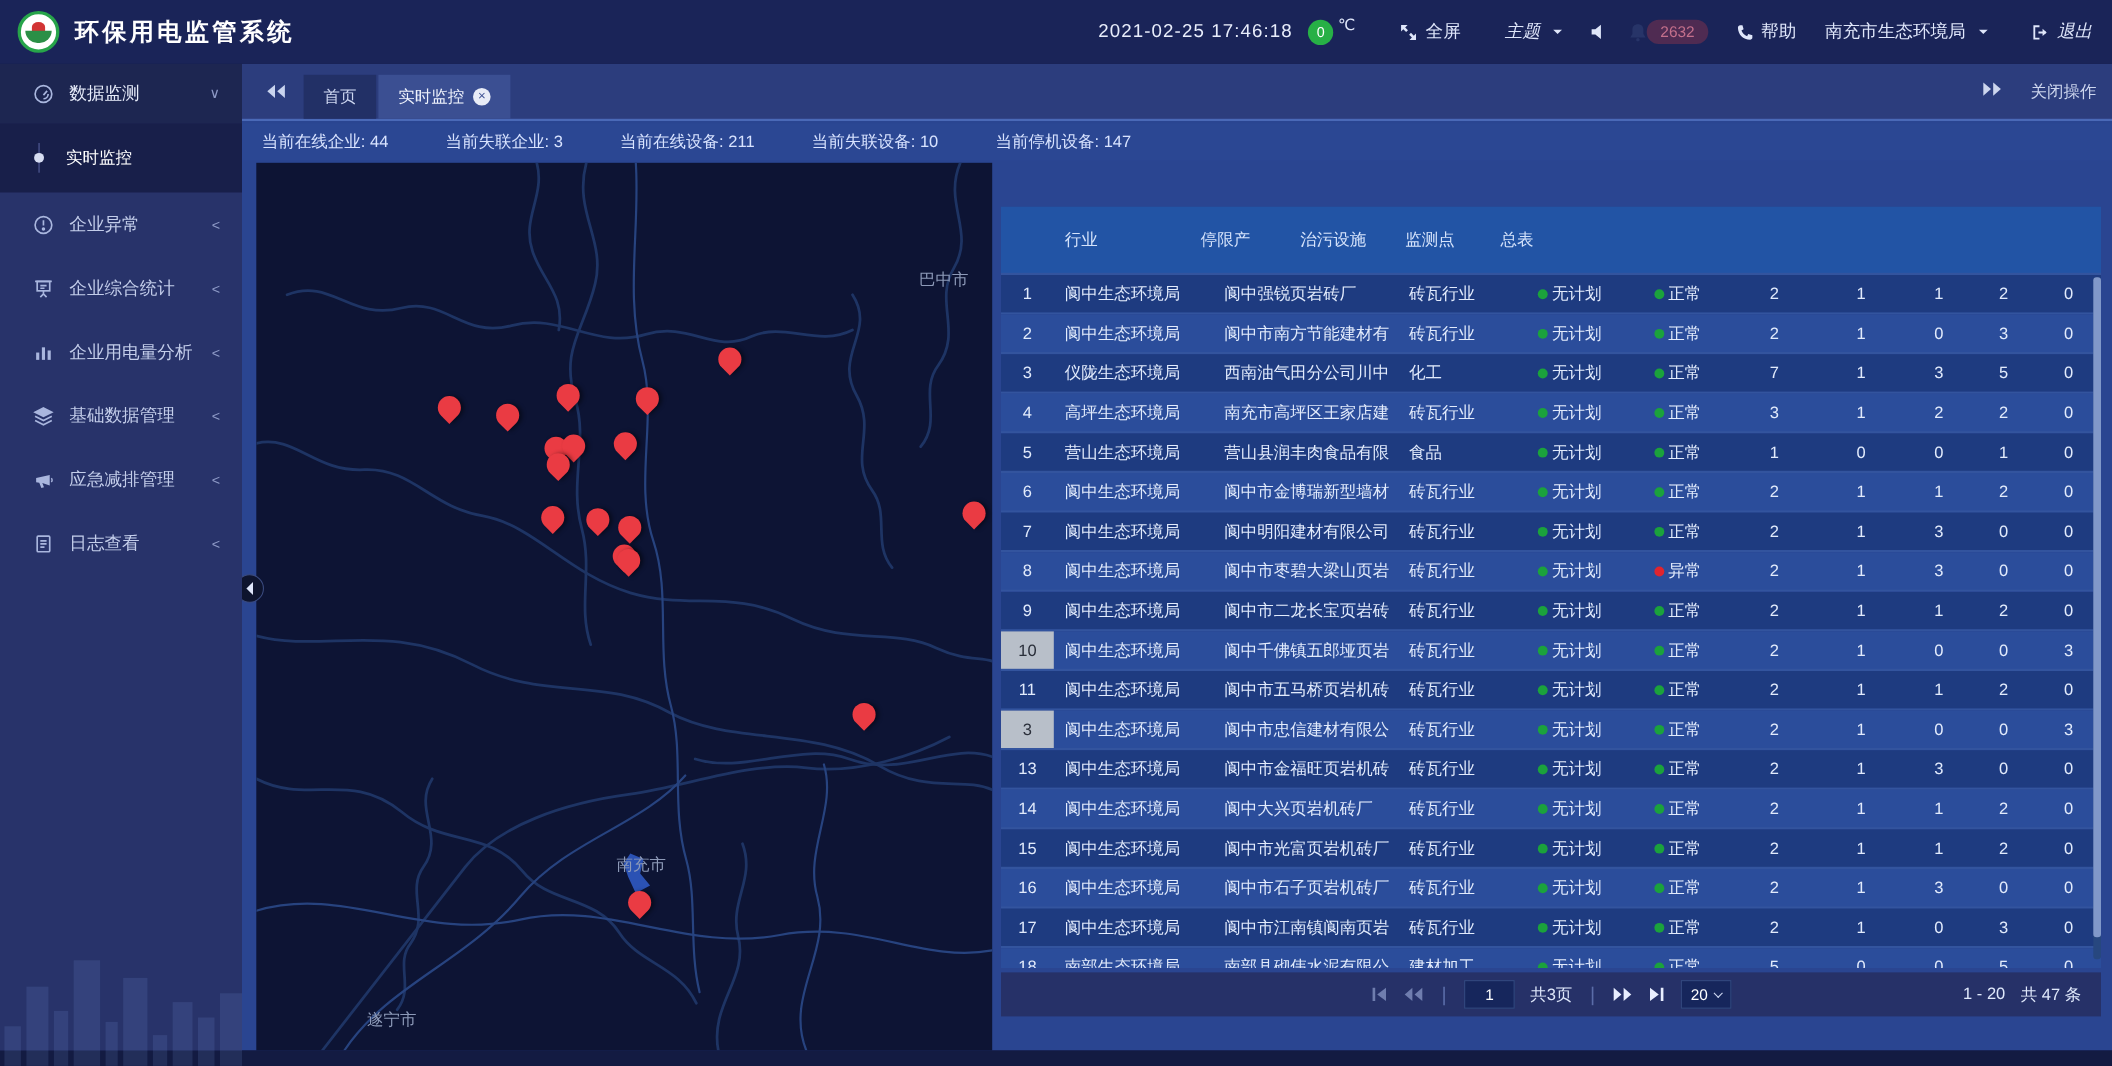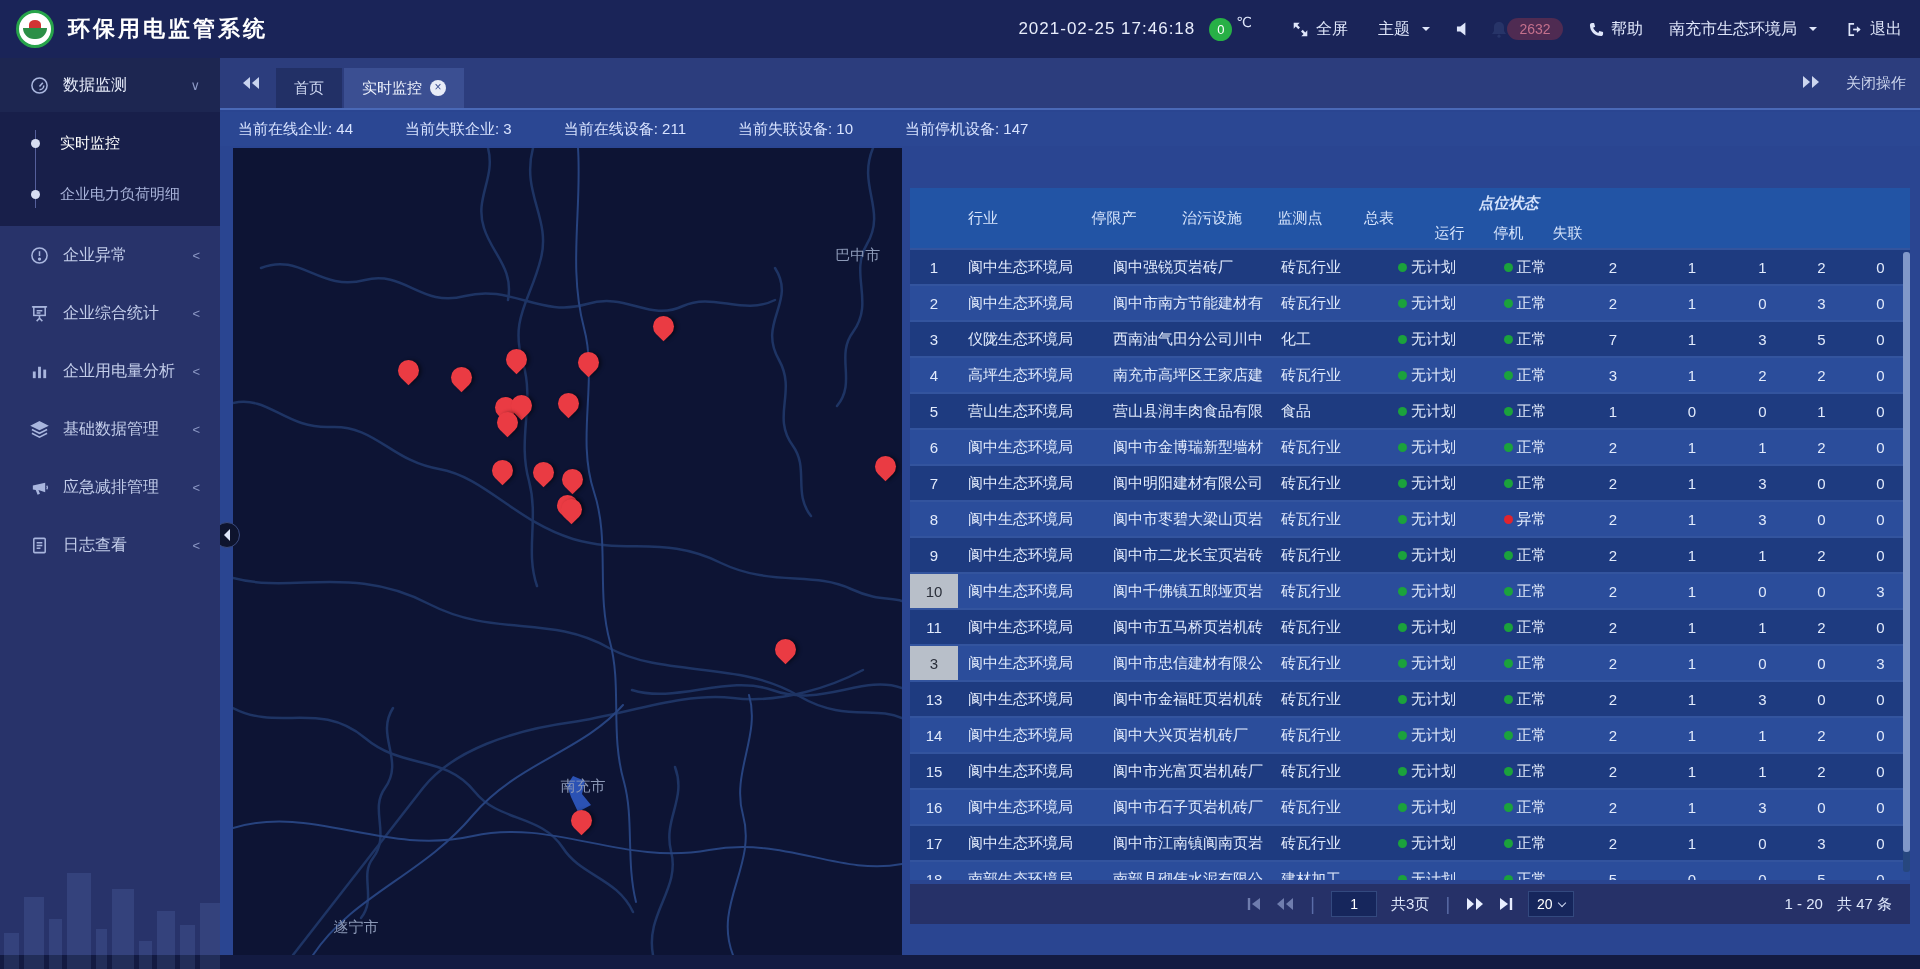--- a/index.html
+++ b/index.html
@@ -22,21 +22,21 @@
   .hd-item { display:flex; align-items:center; gap:7px; cursor:default; white-space:nowrap; }
   .hd-datetime { font-size:17px; color:#e8edfb; letter-spacing:1px; }
   .temp-badge { width:23px; height:23px; border-radius:50%; background:#27b046; color:#fff;
         font-size:13px; display:flex; align-items:center; justify-content:center; margin-left:14px; }
   .temp-unit { font-size:14px; margin-left:4px; align-self:flex-start; margin-top:14px; }
   .caret { display:inline-block; width:0; height:0; border:4px solid transparent;
         border-top-color:#dfe6fa; margin-left:5px; margin-top:4px; }
   .bell-wrap { position:relative; display:flex; align-items:center; }
   .notif-badge { min-width:56px; height:22px; border-radius:11px; background:#4f2b52; color:#c4708c;
         font-size:14px; display:flex; align-items:center; justify-content:center; padding:0 8px; }
-  .gap40{margin-left:40px;} .gap30{margin-left:30px;} .gap26{margin-left:26px;} .gap20{margin-left:20px;}
+  .gap40{margin-left:40px;} .gap30{margin-left:40px;font-style:italic;} .gap26{margin-left:26px;} .gap20{margin-left:20px;}
 
   
   .sidebar { position:absolute; left:0; top:58px; width:220px; height:897px; background:#28336a; z-index:6; }
   .sb-group { height:54px; display:flex; align-items:center; padding-left:28px; cursor:pointer;
         color:#c3cdea; font-size:16px; position:relative; }
   .sb-group.tall { height:58px; }
   .sb-group.active { background:#1d2651; color:#e8edfb; }
   .sb-ico { width:22px; display:flex; justify-content:center; margin-right:13px; flex:0 0 auto; }
   .sb-label { flex:1; }
   .sb-chev { margin-right:20px; color:#8d99c6; font-size:13px; }
@@ -199,24 +199,20 @@
               <path d="M10 14.5a4.5 4.5 0 0 0 4.5-4.5"></path>
             </svg>
           </span>
           <span class="sb-label">数据监测</span>
           <span class="sb-chev">∨</span>
         </div>
         <div class="sb-sub">
           <div class="sb-subitem active">
             <span class="dot"></span>
             <span>实时监控</span>
-          </div>
-          <div class="sb-subitem">
-            <span class="dot"></span>
-            <span>企业电力负荷明细</span>
           </div>
         </div>
         <div class="sb-group tall">
           <span class="sb-ico">
             <svg width="19" height="19" viewBox="0 0 20 20" fill="none" stroke="#a9b6de" stroke-width="1.6">
               <circle cx="10" cy="10" r="8"></circle>
               <path d="M10 5.5v5"></path>
               <circle cx="10" cy="13.8" r="0.9" fill="#a9b6de"></circle>
             </svg>
           </span>
@@ -382,28 +378,20 @@
 
 
     <div class="tbl">
       <div class="thead">
           <div class="th" style="width: 48px;"></div>
           <div class="th left" style="width: 108px;">行业</div>
           <div class="th" style="width: 96px;">停限产</div>
           <div class="th" style="width: 100px;">治污设施</div>
           <div class="th" style="width: 76px;">监测点</div>
           <div class="th" style="width: 82px;">总表</div>
-          <div class="th-group" style="width: 177px;">
-            <div class="th-group-title">点位状态</div>
-            <div class="th-group-cols">
-              <div style="width:59px">运行</div>
-              <div style="width:59px">停机</div>
-              <div style="width:59px">失联</div>
-            </div>
-          </div>
         </div>
       <div class="tbody">
         <div>
             <div class="trow odd">
               <div class="td num" style="width:48px">1</div>
               <div class="td left" style="width:145px">阆中生态环境局</div>
               <div class="td left" style="width:168px">阆中强锐页岩砖厂</div>
               <div class="td left" style="width:108px">砖瓦行业</div>
               <div class="td" style="width:96px"><span class="sdot" style="background:#1ba23c"></span>无计划</div>
               <div class="td" style="width:100px"><span class="sdot" style="background:#1ba23c"></span>正常</div>

